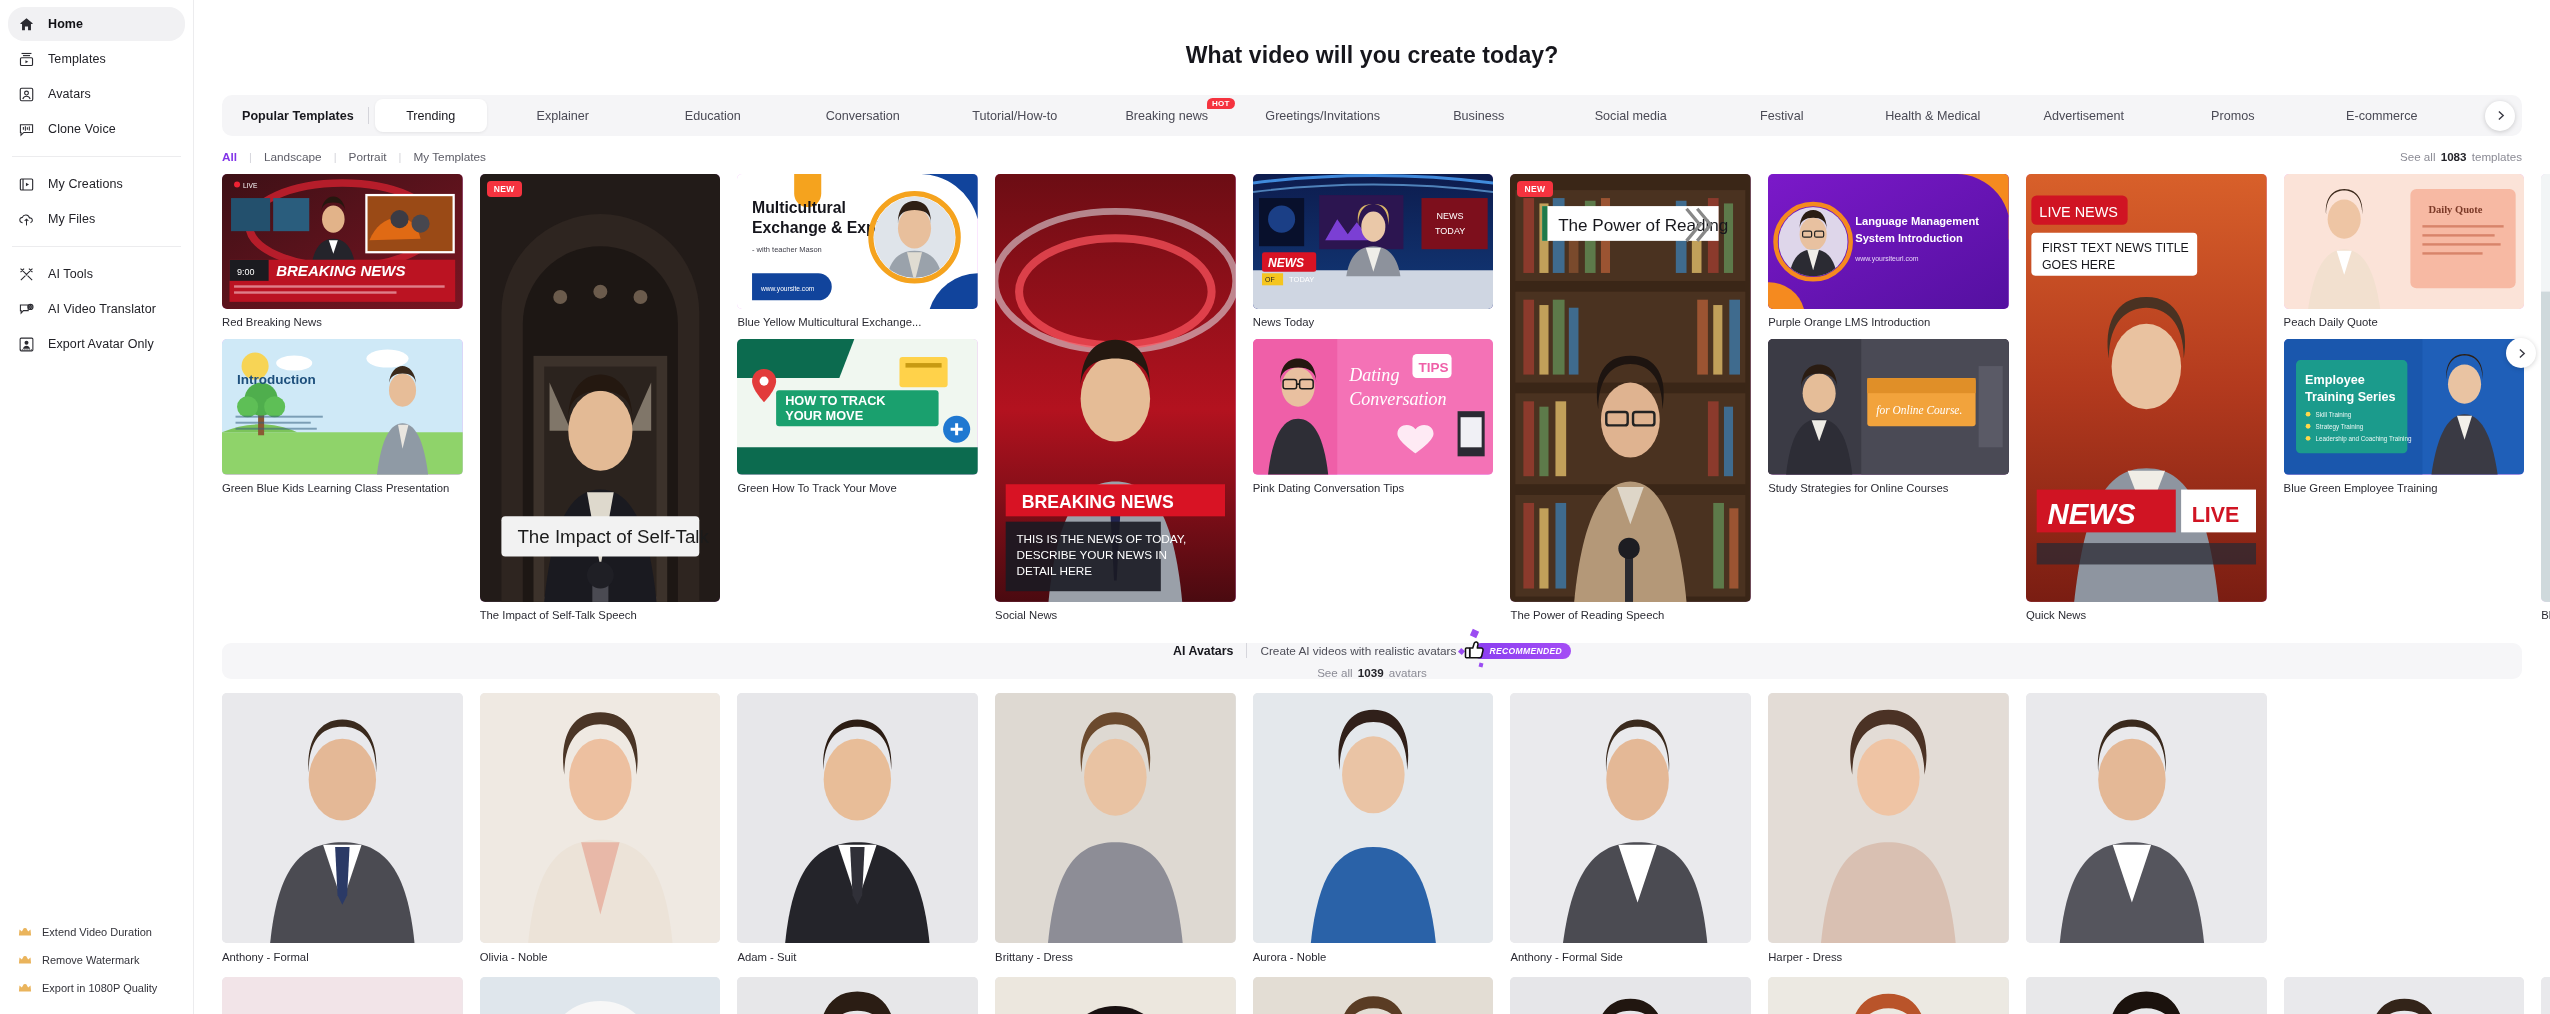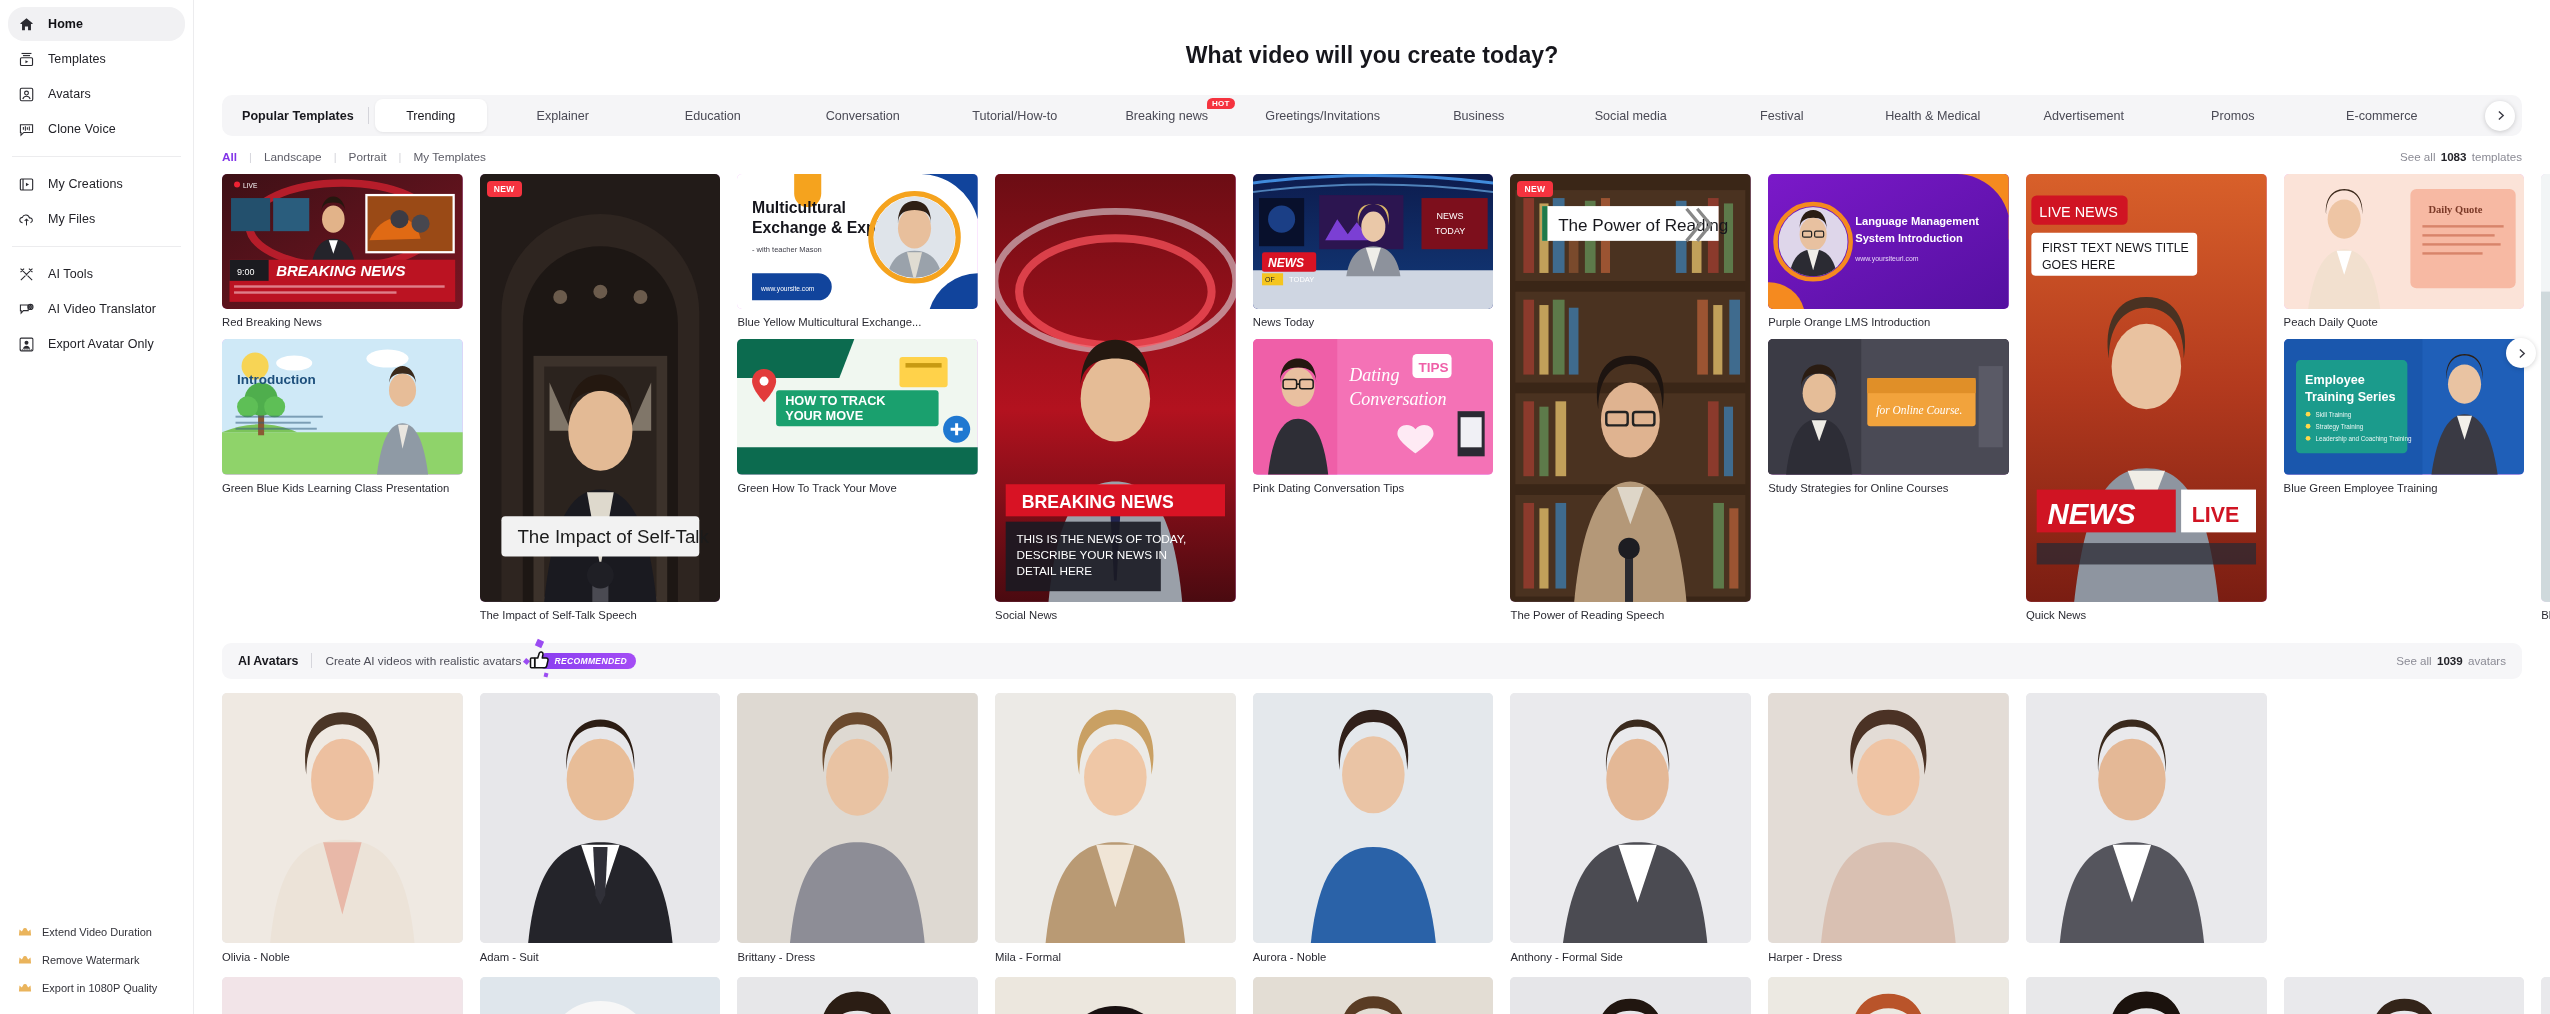--- a/index.html
+++ b/index.html
@@ -125,21 +125,21 @@
     position: absolute; top: 7px; left: 7px; z-index: 3;
     background: #f5333f; color: #fff; font-size: 8.5px; font-weight: 700;
     padding: 3px 7px; border-radius: 4px; letter-spacing: .4px;
   }
   #tpl-next { right: 14px; top: 164px; }
 
   
   #av-header {
     display: flex; align-items: center; justify-content: space-between;
     margin: 11px 28px 0 28px; background: #f6f6f8; border-radius: 9px;
-    height: 36px; padding: 0 16px;
+    height: 36px; padding: 0 16px; flex-direction: column;
   }
   #av-header-left { display: flex; align-items: center; gap: 0; }
   #av-title { font-size: 12.4px; font-weight: 700; color: #17171d; }
   .vline { width: 1px; height: 15px; background: #d6d6dc; margin: 0 13px; }
   #av-sub { font-size: 11.8px; color: #4e4e58; }
   #rec-badge {
     margin-left: 17px; position: relative; display: flex; align-items: center;
   }
   #rec-pill {
     background: linear-gradient(90deg,#8a3ef0,#a44df5);
@@ -856,20 +856,33 @@
       <div id="see-all-av">
         <span>See all</span>
         <b>1039</b>
         <span>avatars</span>
       </div>
     </div>
 
     <div id="av-wrap">
       <div id="av-grid">
 
+        <div class="acard">
+          <div class="aimg">
+            <svg class="scene" viewBox="0 0 100 104" preserveAspectRatio="none">
+              <rect width="100" height="104" fill="#e9e9ec"></rect>
+              <ellipse cx="50" cy="36" rx="14" ry="17" fill="#e4b896"></ellipse>
+              <path d="M36 33c0-14 6-19 14-19s14 5 14 19c1-11-3-22-14-22s-15 11-14 22z" fill="#3a2a1e"></path>
+              <path d="M20 104c3-30 12-42 30-42s27 12 30 42z" fill="#4b4b52"></path>
+              <path d="M42 63h16l-8 24z" fill="#ffffff"></path>
+              <path d="M47 64h6l-1 20 -2 4 -2-4z" fill="#2b3a66"></path>
+            </svg>
+          </div>
+          <div class="aname">Anthony - Formal</div>
+        </div>
 
         <div class="acard">
           <div class="aimg">
             <svg class="scene" viewBox="0 0 100 104" preserveAspectRatio="none">
               <rect width="100" height="104" fill="#efe9e2"></rect>
               <ellipse cx="50" cy="36" rx="13" ry="17" fill="#edc0a0"></ellipse>
               <path d="M35 34c0-15 7-21 15-21s15 6 15 21c2-14-2-26-15-26s-17 12-15 26z" fill="#4a3526"></path>
               <path d="M20 104c3-31 12-43 30-43s27 12 30 43z" fill="#ece3d8"></path>
               <path d="M42 62h16l-8 30z" fill="#e8b8a8"></path>
             </svg>
@@ -897,32 +910,20 @@
               <rect width="100" height="104" fill="#ded9d2"></rect>
               <ellipse cx="50" cy="35" rx="13" ry="16" fill="#e9c3a3"></ellipse>
               <path d="M36 33c0-14 6-20 14-20s14 6 14 20c2-13-2-25-14-25s-16 12-14 25z" fill="#6b4a2e"></path>
               <path d="M22 104c3-30 11-42 28-42s25 12 28 42z" fill="#8d8d96"></path>
             </svg>
           </div>
           <div class="aname">Brittany - Dress</div>
         </div>
 
 
-        <div class="acard">
-          <div class="aimg">
-            <svg class="scene" viewBox="0 0 100 104" preserveAspectRatio="none">
-              <rect width="100" height="104" fill="#eceae6"></rect>
-              <ellipse cx="50" cy="35" rx="13" ry="16" fill="#efc7a6"></ellipse>
-              <path d="M35 34c0-15 7-21 15-21s15 6 15 21c3-15-2-27-15-27s-18 12-15 27z" fill="#c9a063"></path>
-              <path d="M21 104c3-30 12-42 29-42s26 12 29 42z" fill="#b99a74"></path>
-              <path d="M42 63h16l-8 26z" fill="#f0e5d6"></path>
-            </svg>
-          </div>
-          <div class="aname">Mila - Formal</div>
-        </div>
 
         <div class="acard">
           <div class="aimg">
             <svg class="scene" viewBox="0 0 100 104" preserveAspectRatio="none">
               <rect width="100" height="104" fill="#e4e8ec"></rect>
               <ellipse cx="50" cy="34" rx="13" ry="16" fill="#eac4a5"></ellipse>
               <path d="M36 32c0-14 6-20 14-20s14 6 14 20c2-13-2-25-14-25s-16 12-14 25z" fill="#30201a"></path>
               <path d="M24 104c3-28 11-40 26-40s23 12 26 40z" fill="#2a62a8"></path>
             </svg>
           </div>

